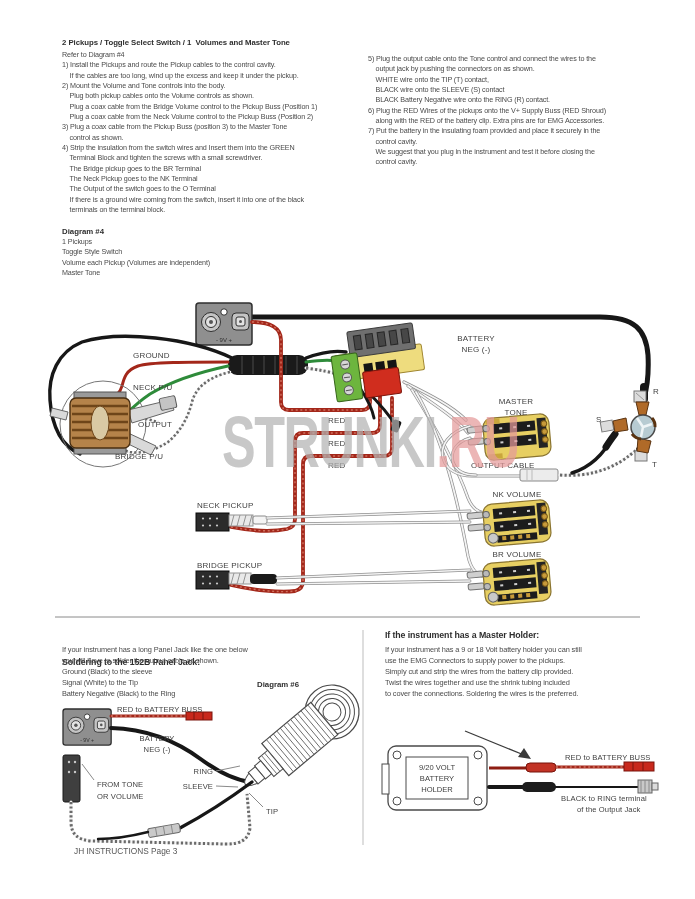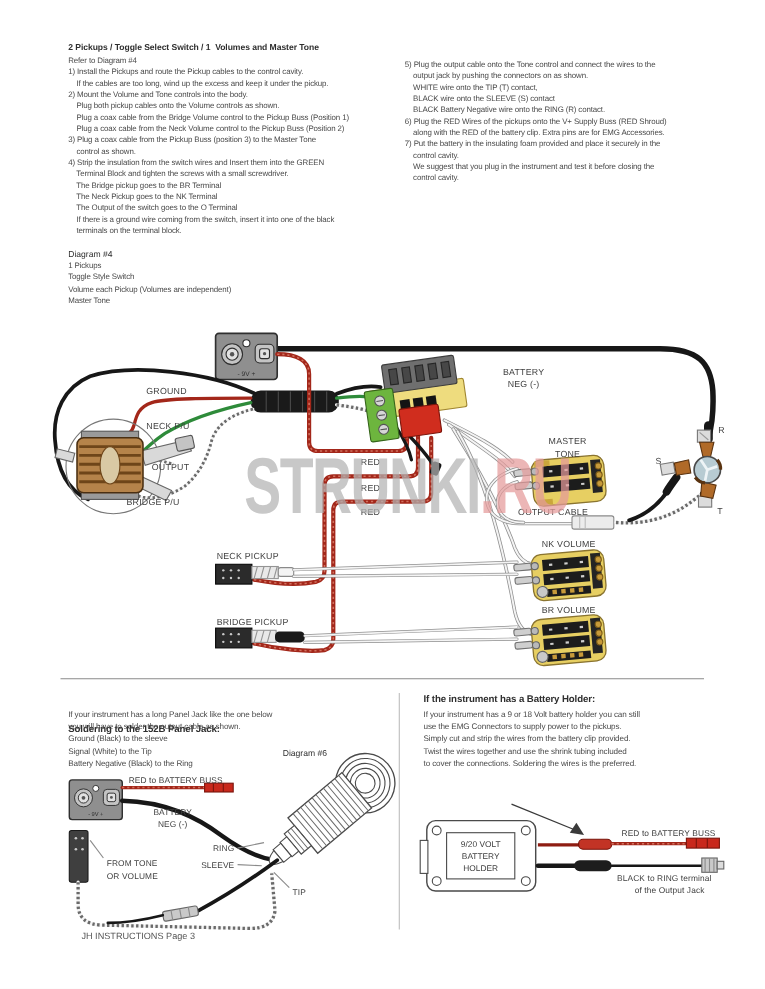--- a/index.html
+++ b/index.html
@@ -3,21 +3,21 @@
 <meta charset="utf-8">
 <style>
   html,body{margin:0;padding:0;background:#e8e8e8;}
   .page{position:relative;width:695px;height:899px;background:#ffffff;overflow:hidden;
         font-family:"Liberation Sans",sans-serif;color:#474747;}
   .abs{position:absolute;}
   .ttl{font-size:7.8px;font-weight:bold;color:#2e2e2e;white-space:pre;letter-spacing:-0.05px;}
   .pre{white-space:pre;font-size:7.2px;line-height:10.35px;color:#4a4a4a;letter-spacing:-0.12px;}
   .pre2{white-space:pre;font-size:7.4px;line-height:11px;color:#4a4a4a;letter-spacing:-0.12px;}
   .h2{font-size:8.8px;font-weight:bold;color:#2e2e2e;letter-spacing:-0.1px;}
-  .h3{font-size:7.8px;font-weight:normal;color:#2e2e2e;}
+  .h3{font-size:7.8px;font-weight:bold;color:#2e2e2e;}
   .center{text-align:center;white-space:pre-line;}
   .wm{font-size:72px;font-weight:800;letter-spacing:-2px;transform:scaleX(0.70);
       transform-origin:left top;opacity:0.72;line-height:72px;}
   .wm .g{color:#b3b3b3;} .wm .r{color:#e59b9b;}
   .holderlbl{white-space:pre-line;text-align:center;font-size:7.6px;line-height:11px;color:#3d3d3d;}
   .footer{font-size:8.3px;color:#565656;margin-left:12px;}
   svg text{font-family:"Liberation Sans",sans-serif;}
   .lbl{font-size:8px;fill:#3f3f3f;letter-spacing:0.2px;}
   .lbl2{font-size:7.6px;fill:#3f3f3f;letter-spacing:0.1px;}
   .wK{stroke:#171717;fill:none;stroke-linecap:round;stroke-linejoin:round;}
@@ -407,21 +407,21 @@
   <div class="abs wm" style="left:222px;top:406px"><span class="g">STRUNKI</span><span class="r">.RU</span></div>
 
   <div class="abs h2" style="left:62px;top:657px">Soldering to the 152B Panel Jack:</div>
   <div class="abs pre2" style="left:62px;top:644px">If your instrument has a long Panel Jack like the one below
 you will have to solder the output cable as shown.
 Ground (Black) to the sleeve
 Signal (White) to the Tip
 Battery Negative (Black) to the Ring</div>
   <div class="abs h3" style="left:257px;top:680px">Diagram #6</div>
 
-  <div class="abs h2" style="left:385px;top:630px">If the instrument has a Battery Holder:</div>
+  <div class="abs h2" style="left:385px;top:630px">If the instrument has a Master Holder:</div>
   <div class="abs pre2" style="left:385px;top:644px">If your instrument has a 9 or 18 Volt battery holder you can still
 use the EMG Connectors to supply power to the pickups.
 Simply cut and strip the wires from the battery clip provided.
 Twist the wires together and use the shrink tubing included
 to cover the connections. Soldering the wires is the preferred.</div>
   <div class="abs holderlbl" style="left:404px;top:762px;width:66px">9/20 VOLT
 BATTERY
 HOLDER</div>
 
   <div class="abs footer" style="left:62px;top:846px">JH INSTRUCTIONS Page 3</div>

